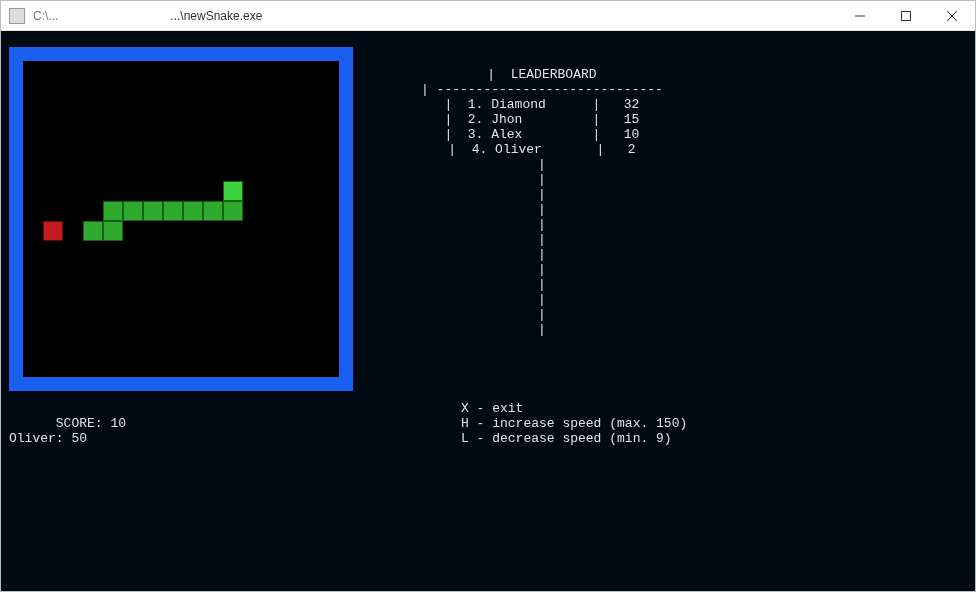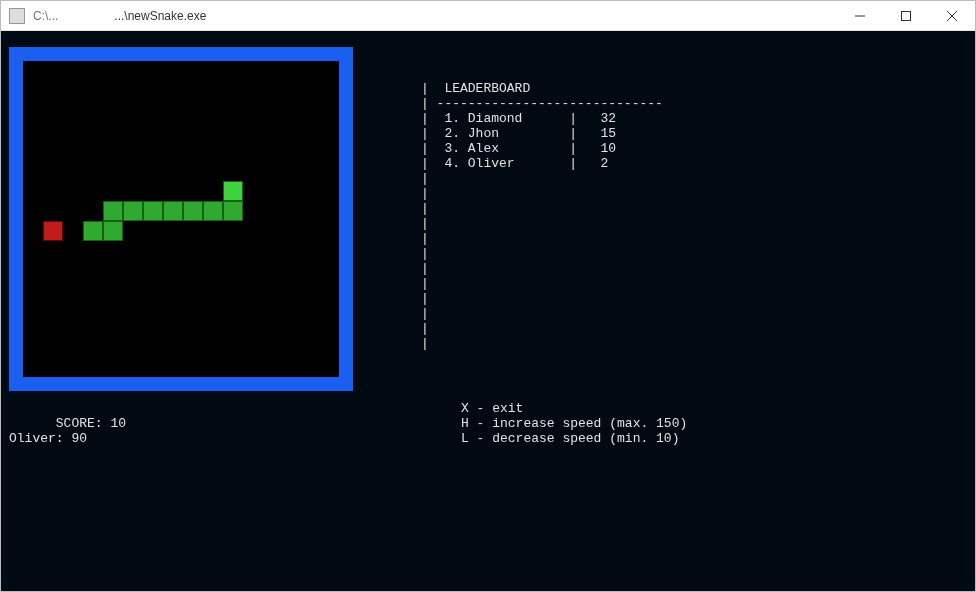--- a/index.html
+++ b/index.html
@@ -28,21 +28,21 @@
     width: 16px; height: 16px;
     background: #ddd;
     margin: 0 8px;
     border: 1px solid #999;
   }
   .titlebar .title-text {
     flex: 0 0 auto;
     color: #777;
   }
   .titlebar .title-path {
-    margin-left: 56px;
+    margin-left: 112px;
     color: #333;
   }
   .titlebar .spacer { flex: 1; }
   .titlebar .win-btn {
     width: 46px;
     height: 30px;
     display: flex;
     align-items: center;
     justify-content: center;
     color: #333;
@@ -86,22 +86,23 @@
   
   .stats {
     position: absolute;
     left: 8px;
     top: 370px;
     white-space: pre;
   }
   .leaderboard {
     position: absolute;
     left: 420px;
-    top: 50px;
+    top: 36px;
     white-space: pre;
+    text-align: center;
   }
   .help {
     position: absolute;
     left: 460px;
     top: 370px;
     white-space: pre;
   }
 </style>
 </head>
 <body>
@@ -142,21 +143,21 @@
           <div class="cell snake" style="left: 120px; top: 140px;"></div>
           <div class="cell snake" style="left: 100px; top: 140px;"></div>
           <div class="cell snake" style="left: 80px; top: 140px;"></div>
           <div class="cell snake" style="left: 80px; top: 160px;"></div>
           <div class="cell snake" style="left: 60px; top: 160px;"></div>
         </div>
     </div>
 
     <div class="stats">
       <span><span>SCORE:</span> <span>10</span></span>
-<span><span>Oliver:</span> <span>90</span></span></div>
+<span><span>Oliver:</span> <span>50</span></span></div>
 
     <div class="leaderboard" id="leaderboard">|  LEADERBOARD
 | -----------------------------
 |  1. Diamond      |   32
 |  2. Jhon         |   15
 |  3. Alex         |   10
 |  4. Oliver       |   2
 |
 |
 |
@@ -165,15 +166,15 @@
 |
 |
 |
 |
 |
 |
 |</div>
 
     <div class="help" id="help">X - exit
 H - increase speed (max. 150)
-L - decrease speed (min. 10)</div>
+L - decrease speed (min. 9)</div>
   </div>
 </div>
 
 </body></html>

